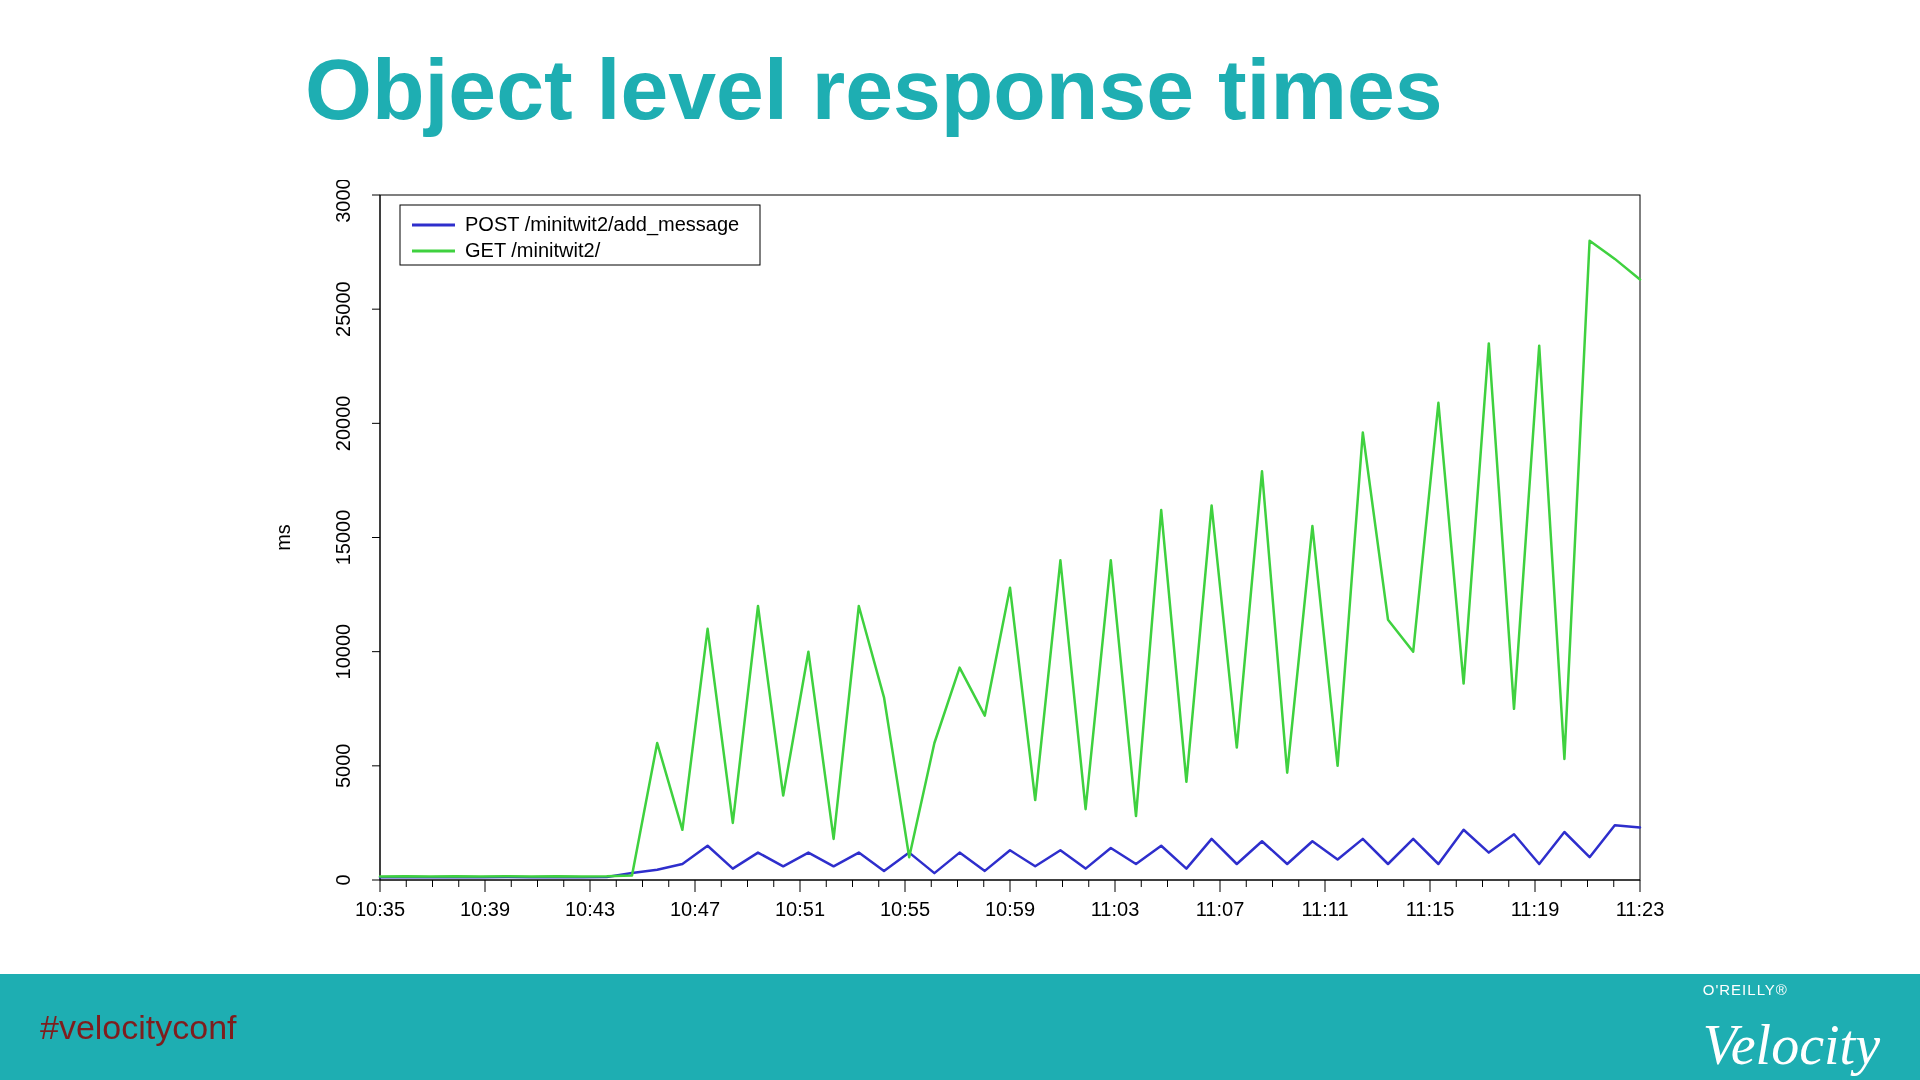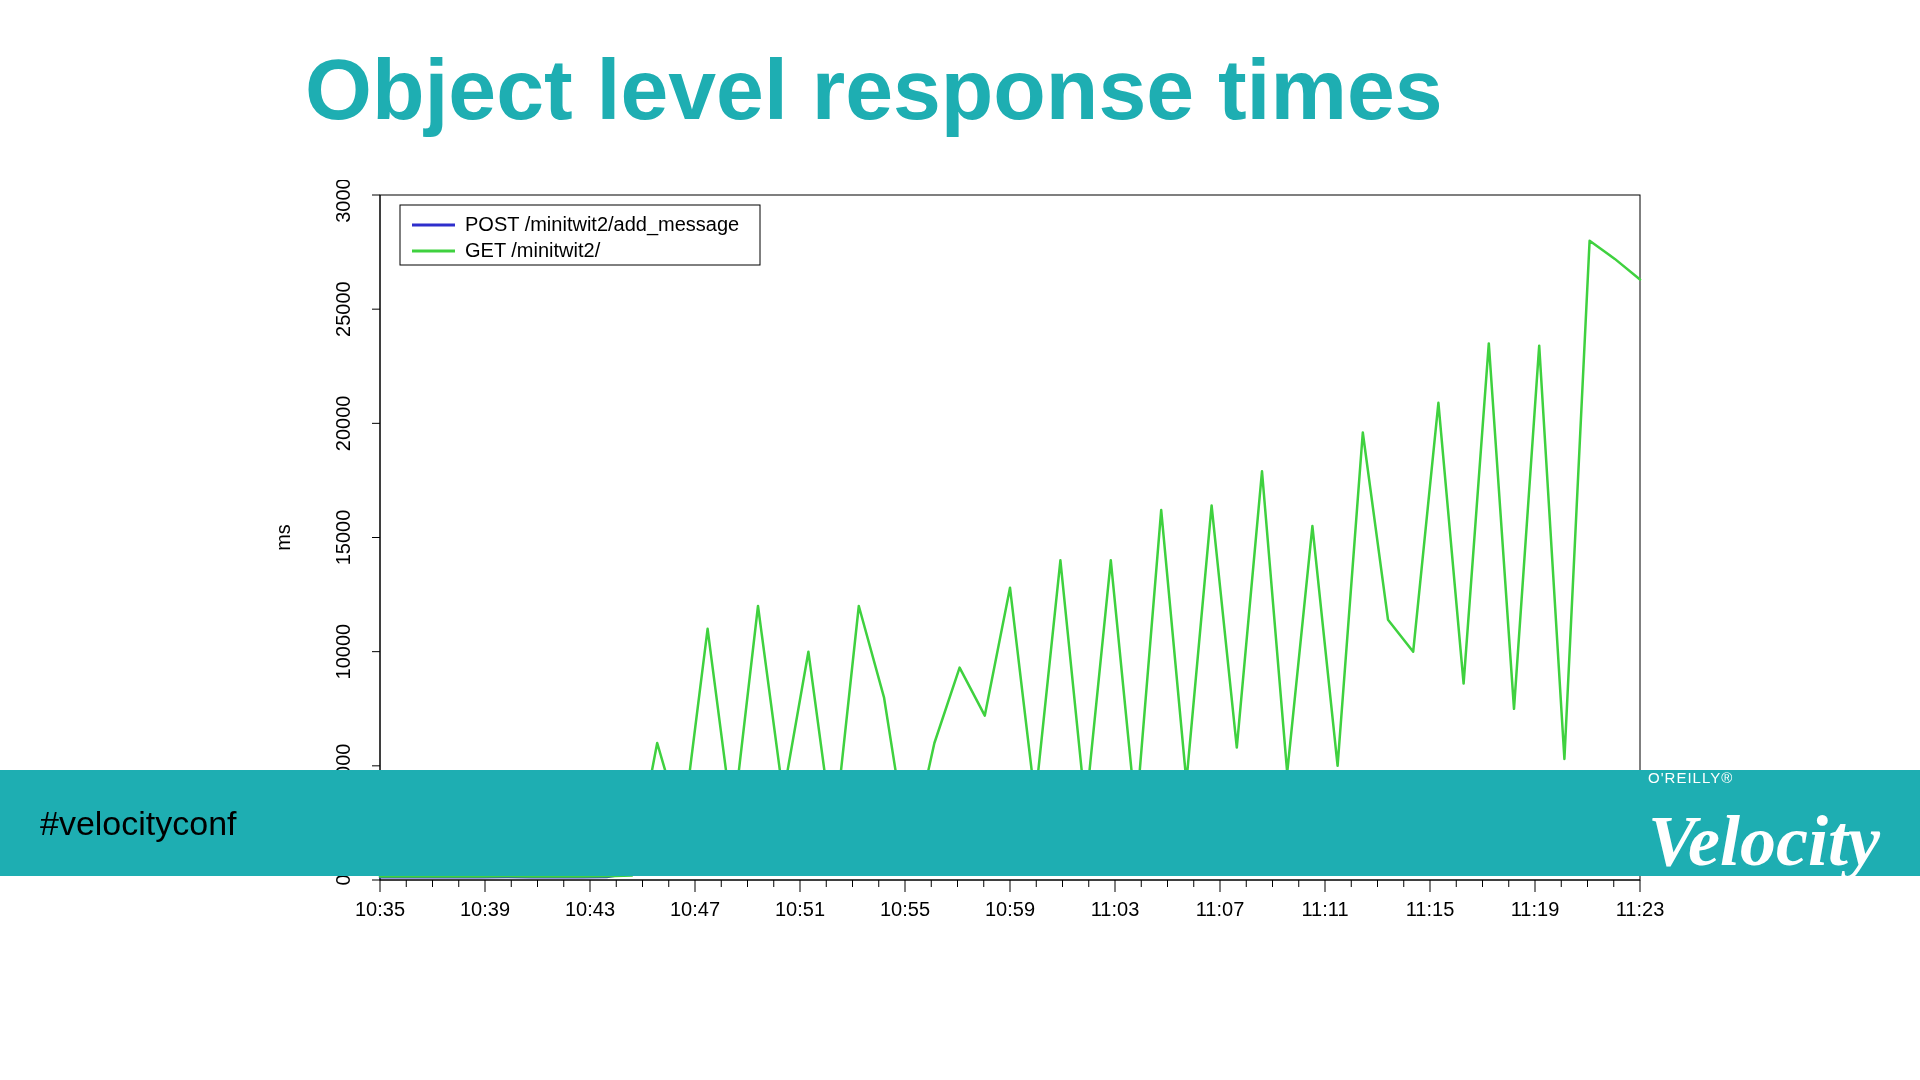--- a/index.html
+++ b/index.html
@@ -7,21 +7,21 @@
     padding: 0;
     width: 1920px;
     height: 1080px;
     background: #ffffff;
     font-family: Arial, Helvetica, sans-serif;
     overflow: hidden;
   }
   .slide {
     position: relative;
     width: 1920px;
-    height: 876px;
+    height: 1080px;
     background: #ffffff;
   }
   .title {
     position: absolute;
     left: 305px;
     top: 40px;
     font-size: 86px;
     font-weight: 700;
     color: #1eaeb2;
     letter-spacing: 0px;
@@ -42,38 +42,37 @@
     width: 1920px;
     height: 106px;
     background: #1eaeb2;
     display: flex;
     align-items: center;
     justify-content: space-between;
     padding: 0 40px;
     box-sizing: border-box;
   }
   .hashtag {
-    color: #000000;
+    color: #7f1d1d;
     font-size: 34px;
     font-family: "Segoe UI", Arial, sans-serif;
   }
   .brand {
     color: #ffffff;
     line-height: 1;
   }
   .brand .oreilly {
     font-size: 15px;
     letter-spacing: 1px;
   }
   .brand .velocity {
     font-family: Georgia, 'Times New Roman', serif;
-    font-size: 72px;
+    font-size: 56px;
     font-style: italic;
     margin-top: 20px;
-    font-weight: bold;
   }
   .legend-box {
     fill: #ffffff;
     stroke: #000000;
     stroke-width: 1;
   }
   .axis-text {
     font-family: Arial, sans-serif;
     font-size: 20px;
     fill: #000000;

